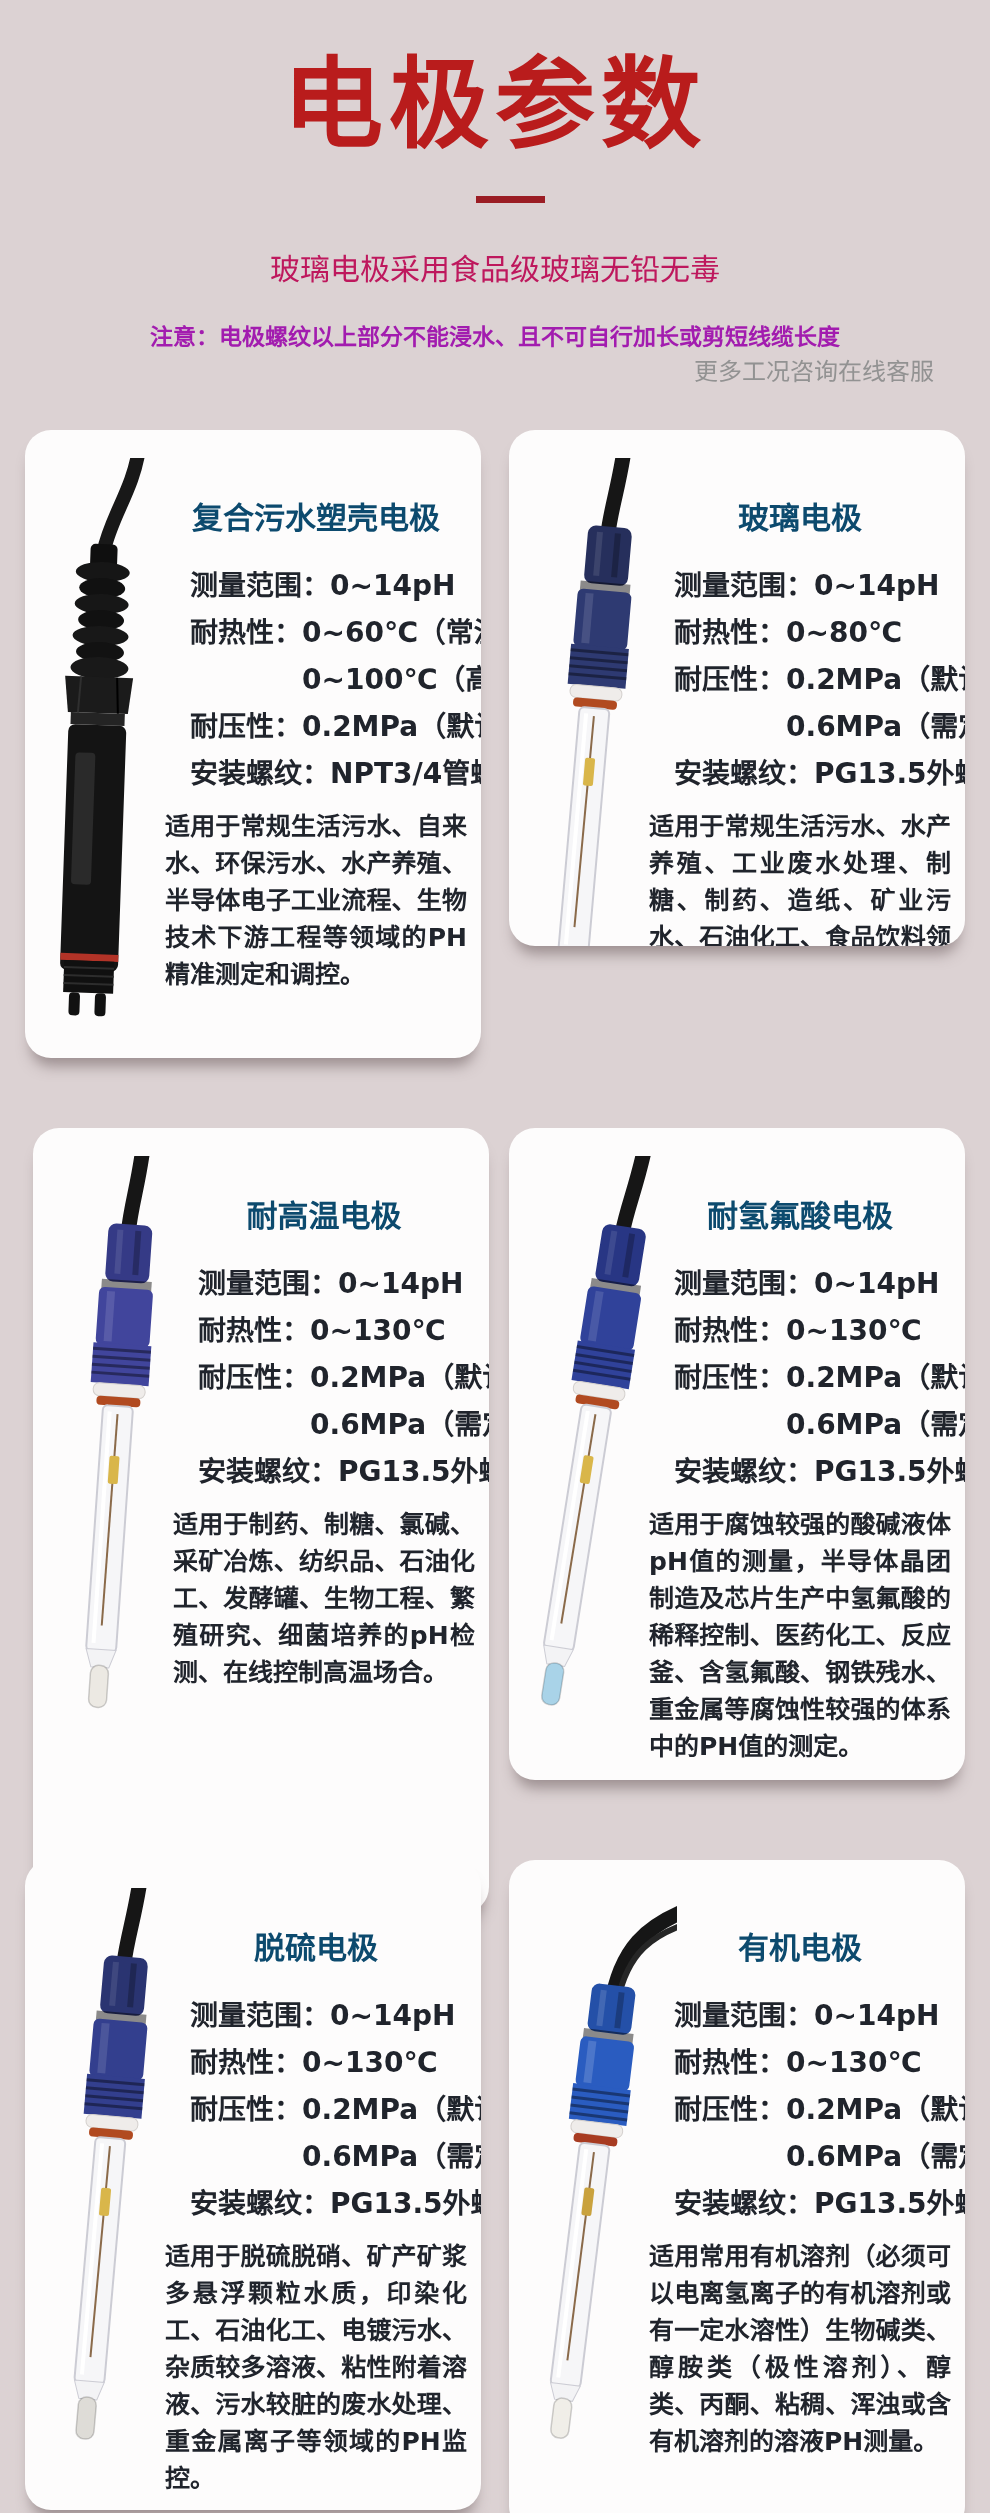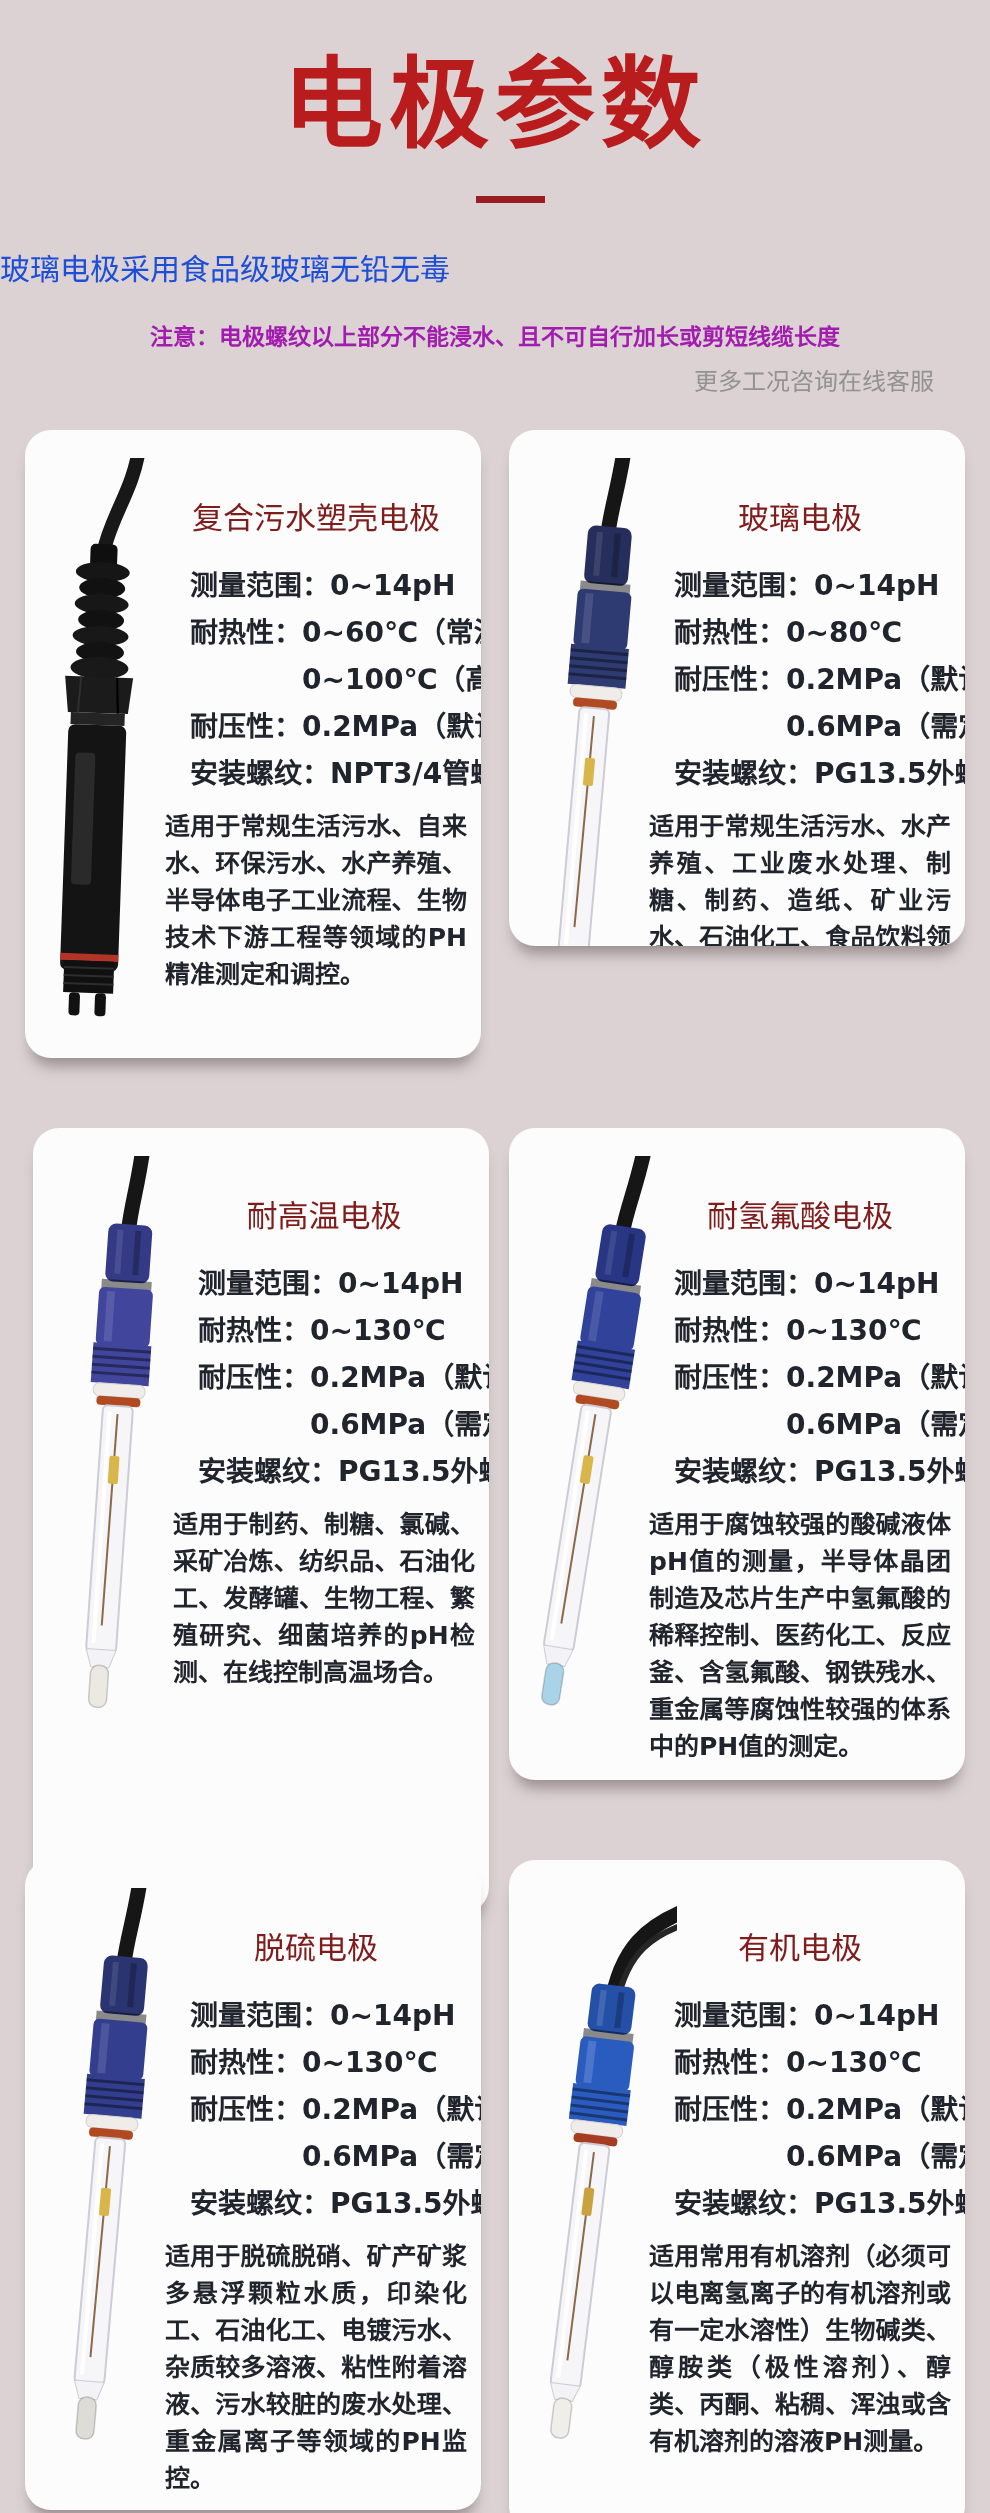--- a/index.html
+++ b/index.html
@@ -12,29 +12,29 @@
   
   .page-title{
     position:absolute;top:50px;left:0;width:990px;text-align:center;
     font-size:100px;line-height:110px;font-weight:900;letter-spacing:6px;
     color:#b91c1c;margin:0;
   }
   .accent-bar{
     position:absolute;top:196px;left:476px;width:69px;height:7px;background:#9b1d24;
   }
   .subtitle{
-    position:absolute;top:245px;left:0;width:990px;text-align:left;
-    font-size:30px;color:#1d4ed8;margin:0;
+    position:absolute;top:245px;left:0;width:990px;text-align:center;
+    font-size:30px;color:#be185d;margin:0;
   }
   .notice{
     position:absolute;top:318px;left:0;width:990px;text-align:center;
     font-size:23px;font-weight:700;color:#a21caf;margin:0;
   }
   .cta{
-    position:absolute;top:362px;right:56px;
+    position:absolute;top:352px;right:56px;
     font-size:24px;color:#929292;margin:0;
   }
   
   .card{
     position:absolute;width:456px;background:#fdfcfc;border-radius:26px;overflow:hidden;
     box-shadow:0 14px 14px -6px rgba(94,78,80,.5);
   }
   #card0{left:25px;top:430px;height:628px}
   #card1{left:509px;top:430px;height:516px}
   #card2{left:33px;top:1128px;height:785px}
@@ -45,21 +45,21 @@
   .electrode{
     position:absolute;left:8px;top:28px;width:160px;height:560px;
   }
   .electrode svg{width:100%;height:100%;display:block}
 
   .card-body{
     position:absolute;left:140px;right:14px;top:0;
   }
   .card-title{
     margin:70px 0 0 0;text-align:center;
-    font-size:31px;font-weight:400;color:#7f1d1d;line-height:36px;
+    font-size:31px;font-weight:700;color:#0c4a6e;line-height:36px;
   }
   .specs{margin-top:26px}
   .spec{
     display:flex;white-space:nowrap;
     font-size:28px;font-weight:700;color:#20242c;line-height:47px;margin-left:25px;
   }
   .spec-label{flex:0 0 auto}
   .spec-value{flex:0 0 auto}
   .desc{
     margin:11px 0 0 0;text-align:justify;

